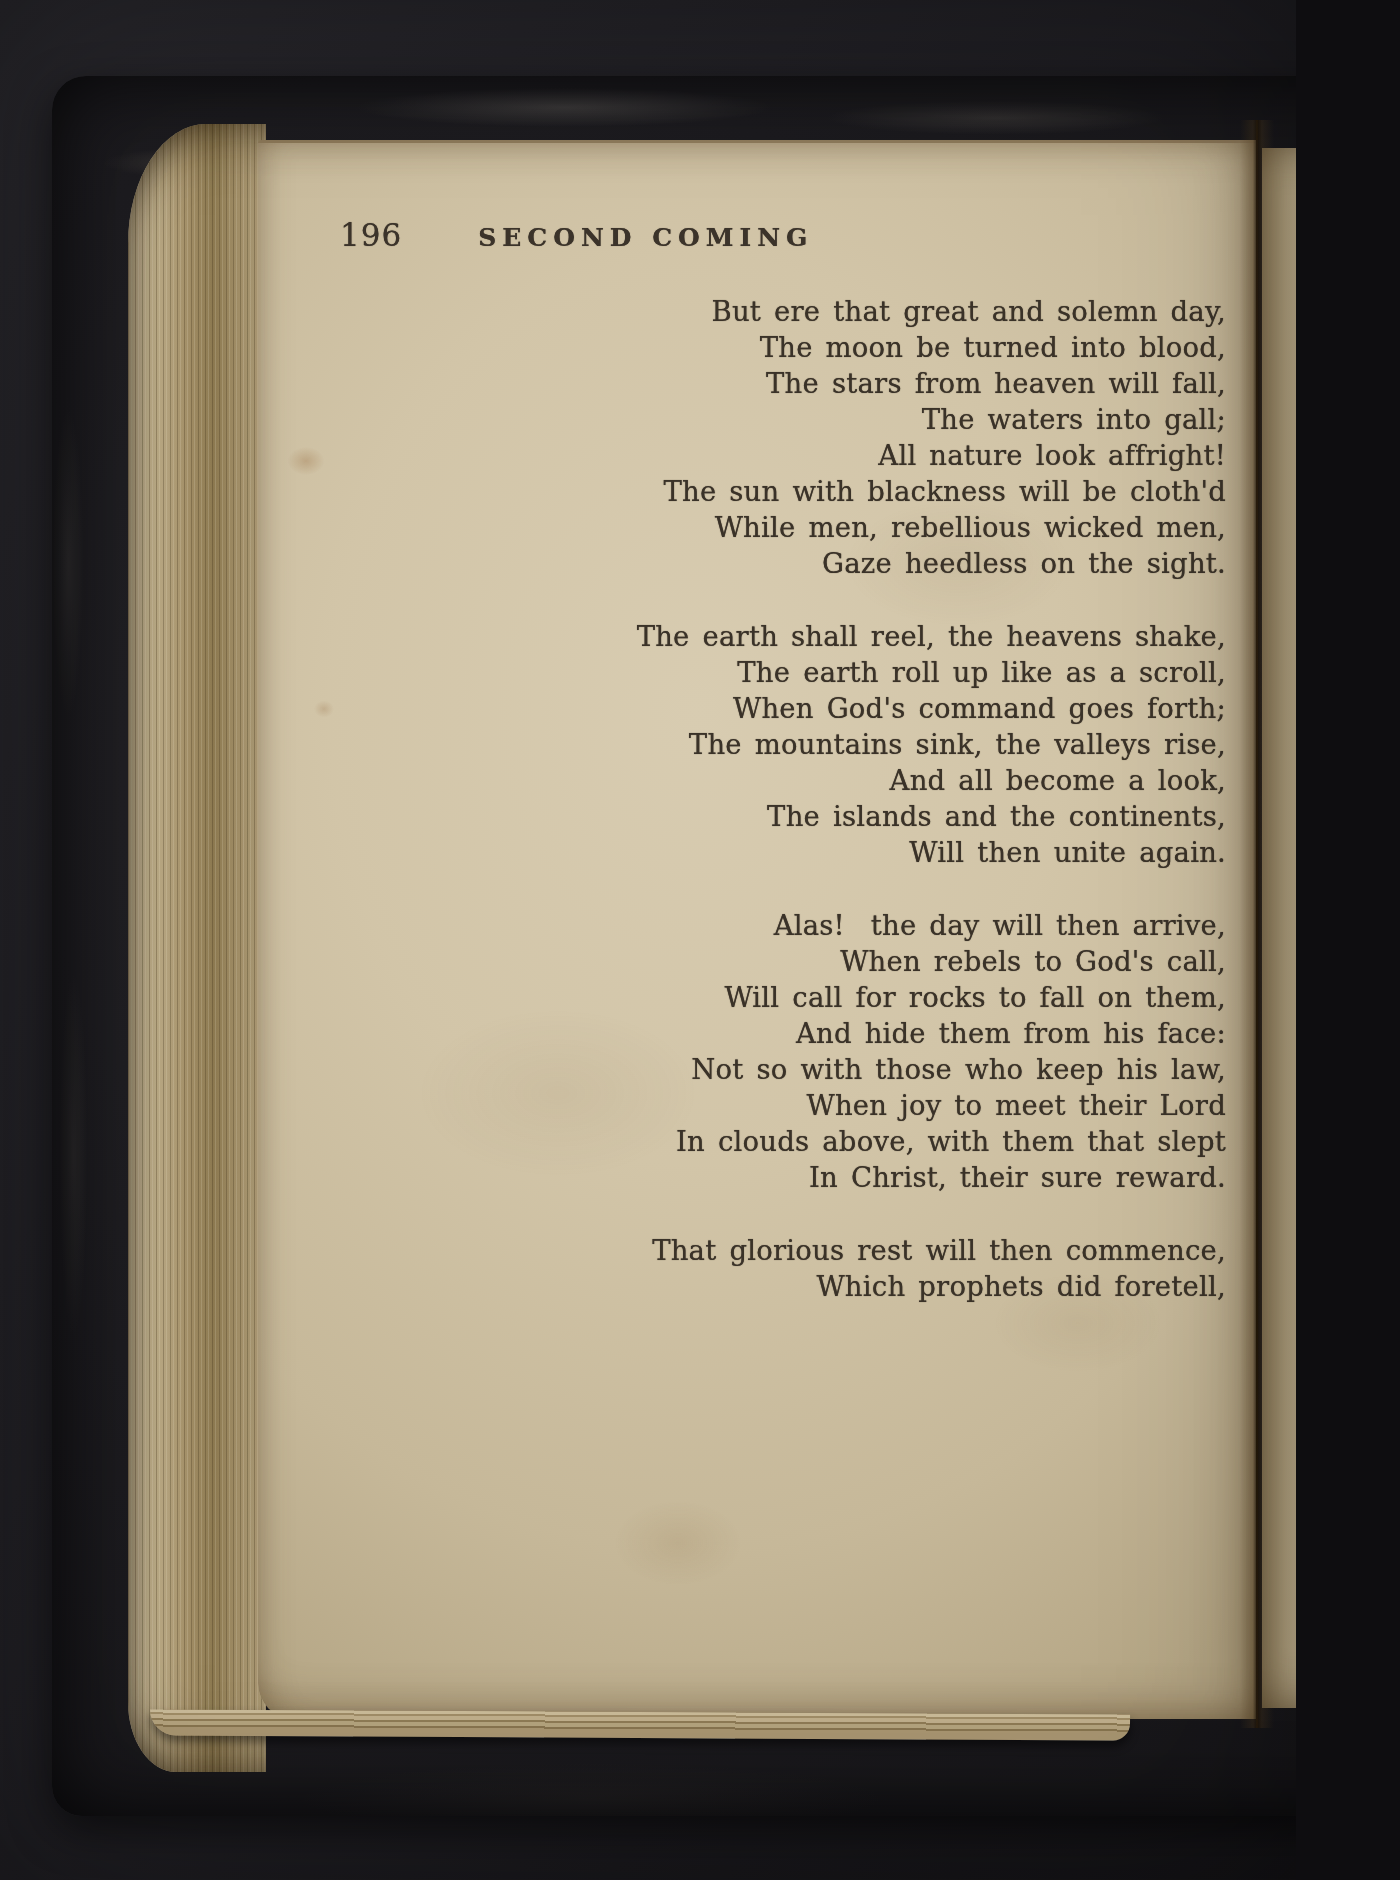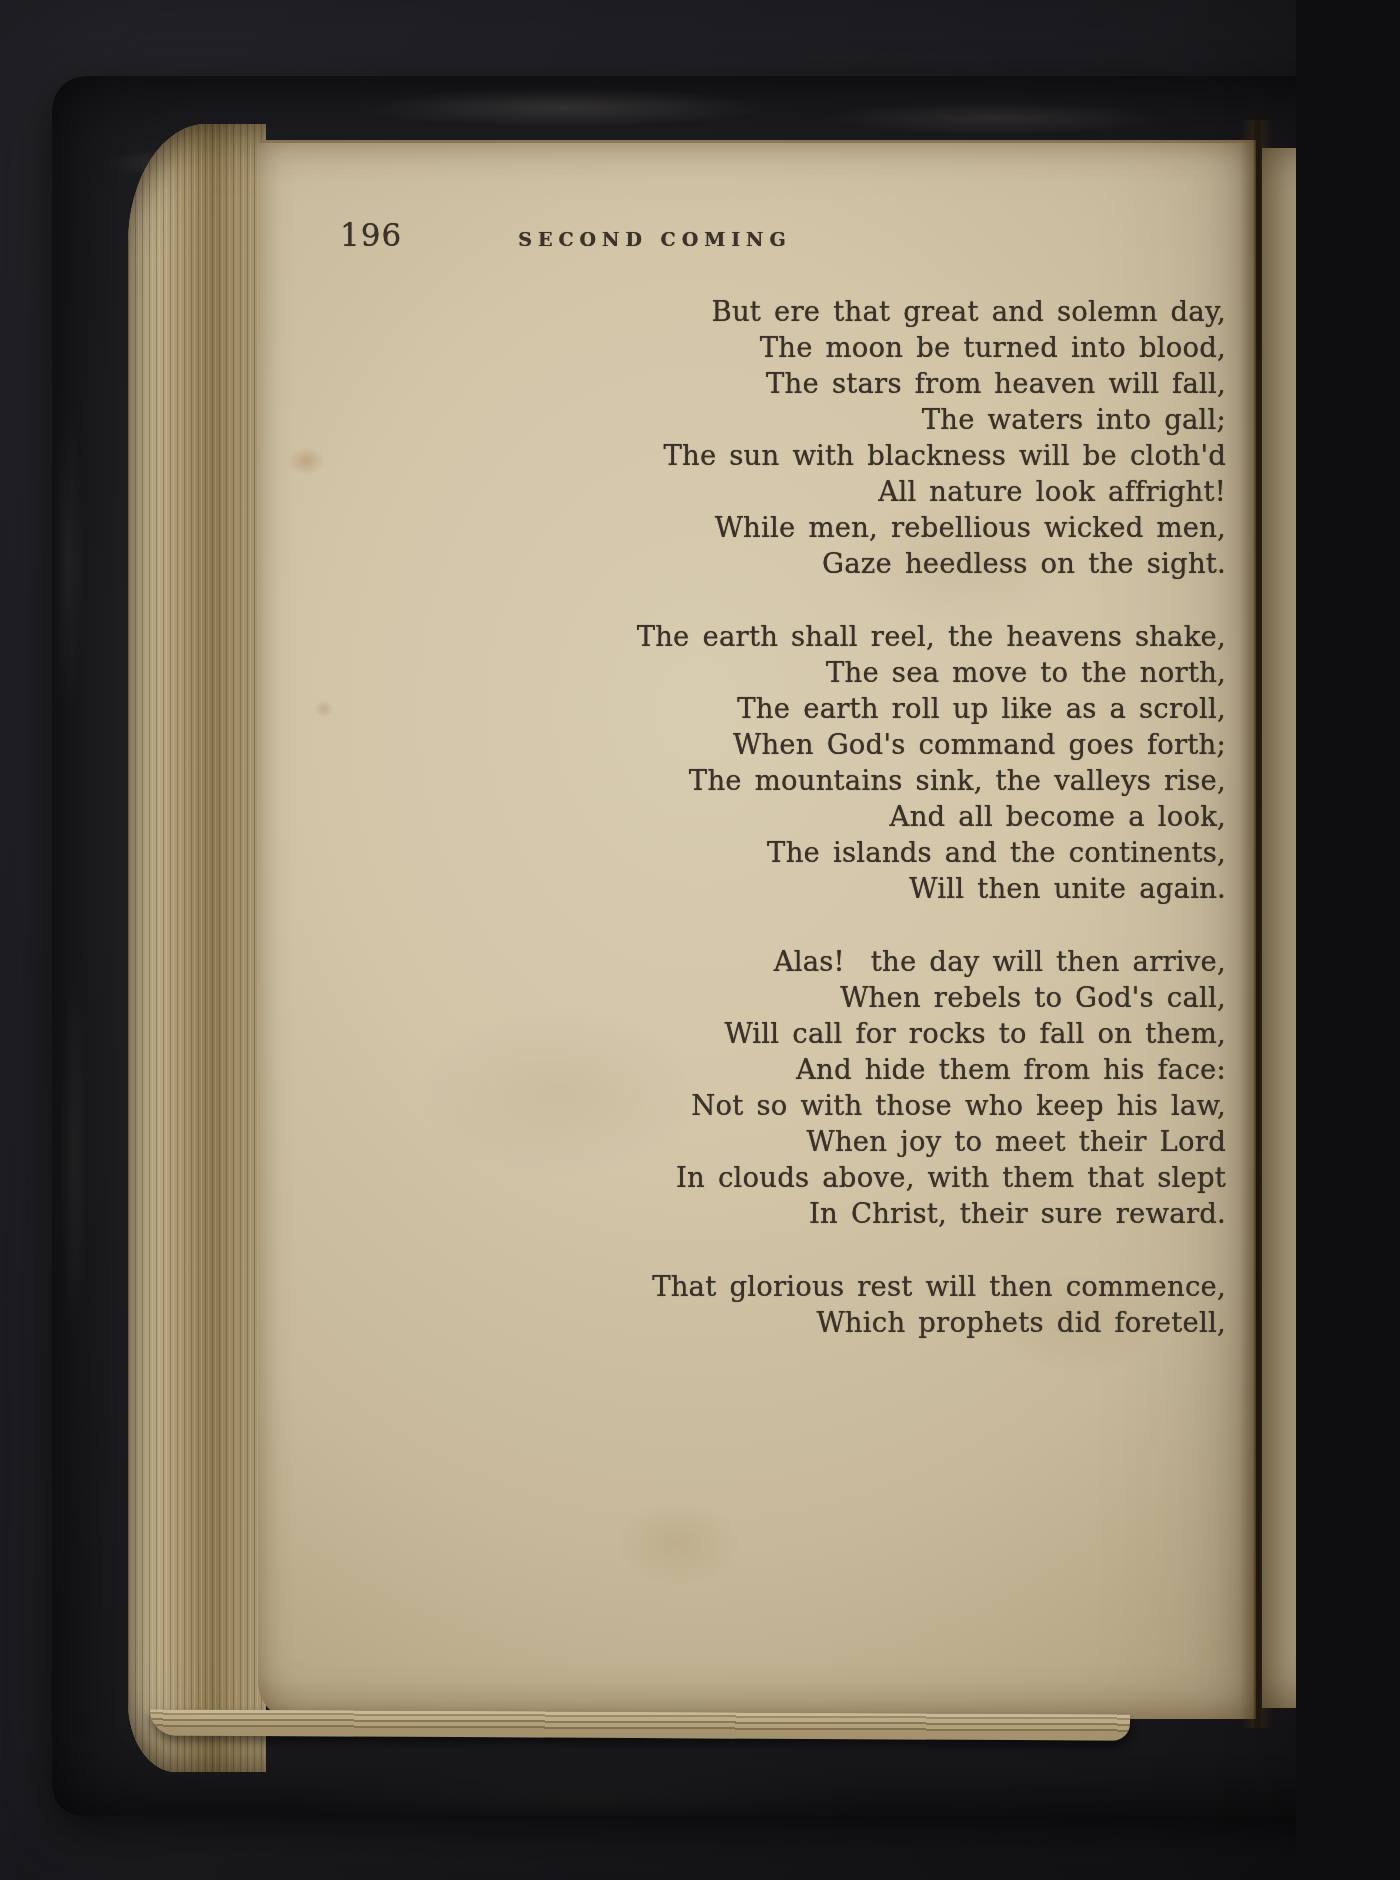--- a/index.html
+++ b/index.html
@@ -60,21 +60,21 @@
     background:
       radial-gradient(26px 20px at 48px 318px,rgba(148,102,56,.30),transparent 70%),
       radial-gradient(14px 12px at 66px 566px,rgba(140,96,52,.22),transparent 70%),
       radial-gradient(90px 60px at 420px 1400px,rgba(132,100,58,.12),transparent 70%),
       radial-gradient(160px 90px at 700px 420px,rgba(120,94,58,.08),transparent 70%),
       radial-gradient(200px 120px at 300px 950px,rgba(120,94,58,.07),transparent 70%),
       radial-gradient(120px 70px at 820px 1180px,rgba(120,94,58,.08),transparent 70%);
   }
   .page-header{position:absolute;top:74px;left:82px;display:flex;align-items:baseline;}
   .page-number{font-size:31px;letter-spacing:1px;color:#3b332a;text-shadow:0 0 .8px rgba(55,47,37,.9);}
-  .page-title{margin-left:116px;font-size:19px;font-weight:bold;letter-spacing:6px;color:#3b332a;text-shadow:0 0 .7px rgba(55,47,37,.85);}
+  .page-title{margin-left:76px;font-size:25px;font-weight:bold;letter-spacing:6px;color:#3b332a;text-shadow:0 0 .7px rgba(55,47,37,.85);}
   .poem{position:absolute;top:150px;left:125px;right:30px;}
   .stanza{margin:0 0 37px 0;text-align:right;}
   .line{
     height:36px;line-height:36px;font-size:27.5px;word-spacing:4px;letter-spacing:.2px;
     white-space:pre;color:#3a3228;text-shadow:0 0 .9px rgba(52,44,34,.85);
   }
   .line.indent{padding-left:42px;}
   
   .bottom-stack{
     position:absolute;left:150px;top:1712px;width:980px;height:26px;
@@ -128,28 +128,27 @@
       <span class="page-number">196</span>
       <span class="page-title">SECOND COMING</span>
     </div>
 
     <div class="poem">
         <div class="stanza">
           <div class="line">But ere that great and solemn day,</div>
           <div class="line">The moon be turned into blood,</div>
           <div class="line indent">The stars from heaven will fall,</div>
           <div class="line indent">The waters into gall;</div>
+          <div class="line indent">All nature look affright!</div>
           <div class="line">The sun with blackness will be cloth'd</div>
-          <div class="line indent">All nature look affright!</div>
           <div class="line">While men, rebellious wicked men,</div>
           <div class="line indent">Gaze heedless on the sight.</div>
         </div>
         <div class="stanza">
           <div class="line">The earth shall reel, the heavens shake,</div>
-          <div class="line indent">The sea move to the north,</div>
           <div class="line">The earth roll up like as a scroll,</div>
           <div class="line indent">When God's command goes forth;</div>
           <div class="line">The mountains sink, the valleys rise,</div>
           <div class="line indent">And all become a look,</div>
           <div class="line">The islands and the continents,</div>
           <div class="line indent">Will then unite again.</div>
         </div>
         <div class="stanza">
           <div class="line">Alas!  the day will then arrive,</div>
           <div class="line indent">When rebels to God's call,</div>

